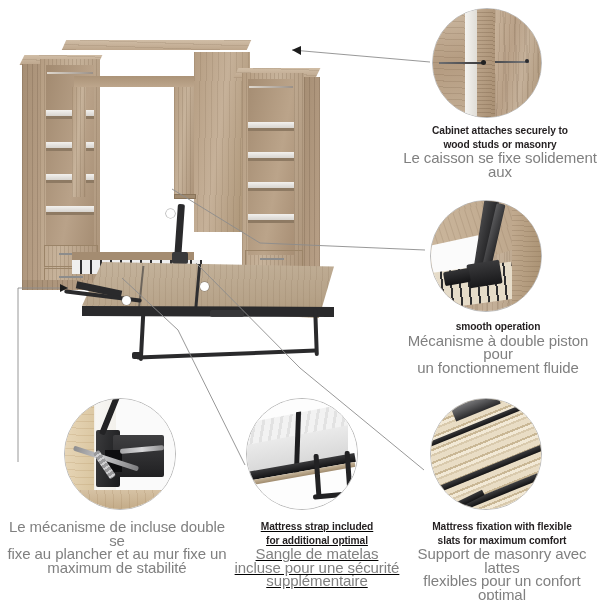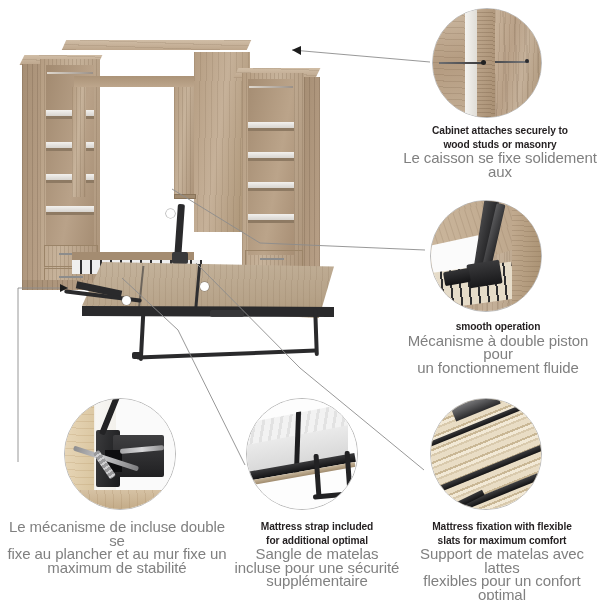--- a/index.html
+++ b/index.html
@@ -301,21 +301,21 @@
 
     <div style="position:absolute;left:-6%;top:58%;width:105%;height:9px;transform:rotate(-10deg);
                 background:linear-gradient(180deg,#3a3a3c,#121214);"></div>
     <div style="position:absolute;left:-6%;top:66%;width:105%;height:5px;transform:rotate(-10deg);
                 background:linear-gradient(180deg,#c8b79c,#9f8a6d);"></div>
 
     <div style="position:absolute;left:62%;top:50%;width:5px;height:40%;transform:rotate(-4deg);background:#222224;border-radius:2px;"></div>
     <div style="position:absolute;left:90%;top:47%;width:5px;height:38%;transform:rotate(-4deg);background:#222224;border-radius:2px;"></div>
     <div style="position:absolute;left:60%;top:85%;width:34%;height:5px;transform:rotate(-5deg);background:#222224;border-radius:2px;"></div>
   </div>
-  <div class="callout-text" style="left:228px;top:520px;width:178px;">
+  <div class="callout-text" style="left:228px;top:520px;width:178px;text-decoration:underline;">
     <div class="ct-en">Mattress strap included</div>
     <div class="ct-en">for additional optimal</div>
     <div class="ct-fr">Sangle de matelas</div>
     <div class="ct-fr">incluse pour une sécurité</div>
     <div class="ct-fr">supplémentaire</div>
   </div>
 
   <div class="photo-circle" style="left:430px;top:398px;width:112px;height:112px;">
     <div class="pc-inner" style="background:#efe6d4;"></div>
 
@@ -335,17 +335,17 @@
 
     <div style="position:absolute;left:18%;top:-4%;width:44%;height:16%;transform:rotate(-22deg);
                 background:linear-gradient(180deg,#8f8f91,#2a2a2c);"></div>
 
     <div style="position:absolute;left:2%;bottom:2%;width:48%;height:6px;transform:rotate(-26deg);
                 background:linear-gradient(180deg,#3a3a3c,#141416);"></div>
   </div>
   <div class="callout-text" style="left:404px;top:520px;width:196px;">
     <div class="ct-en">Mattress fixation with flexible</div>
     <div class="ct-en">slats for maximum comfort</div>
-    <div class="ct-fr">Support de matelas avec lattes</div>
+    <div class="ct-fr">Support de masonry avec lattes</div>
     <div class="ct-fr">flexibles pour un confort optimal</div>
   </div>
 
 </div>
 
 </body></html>

